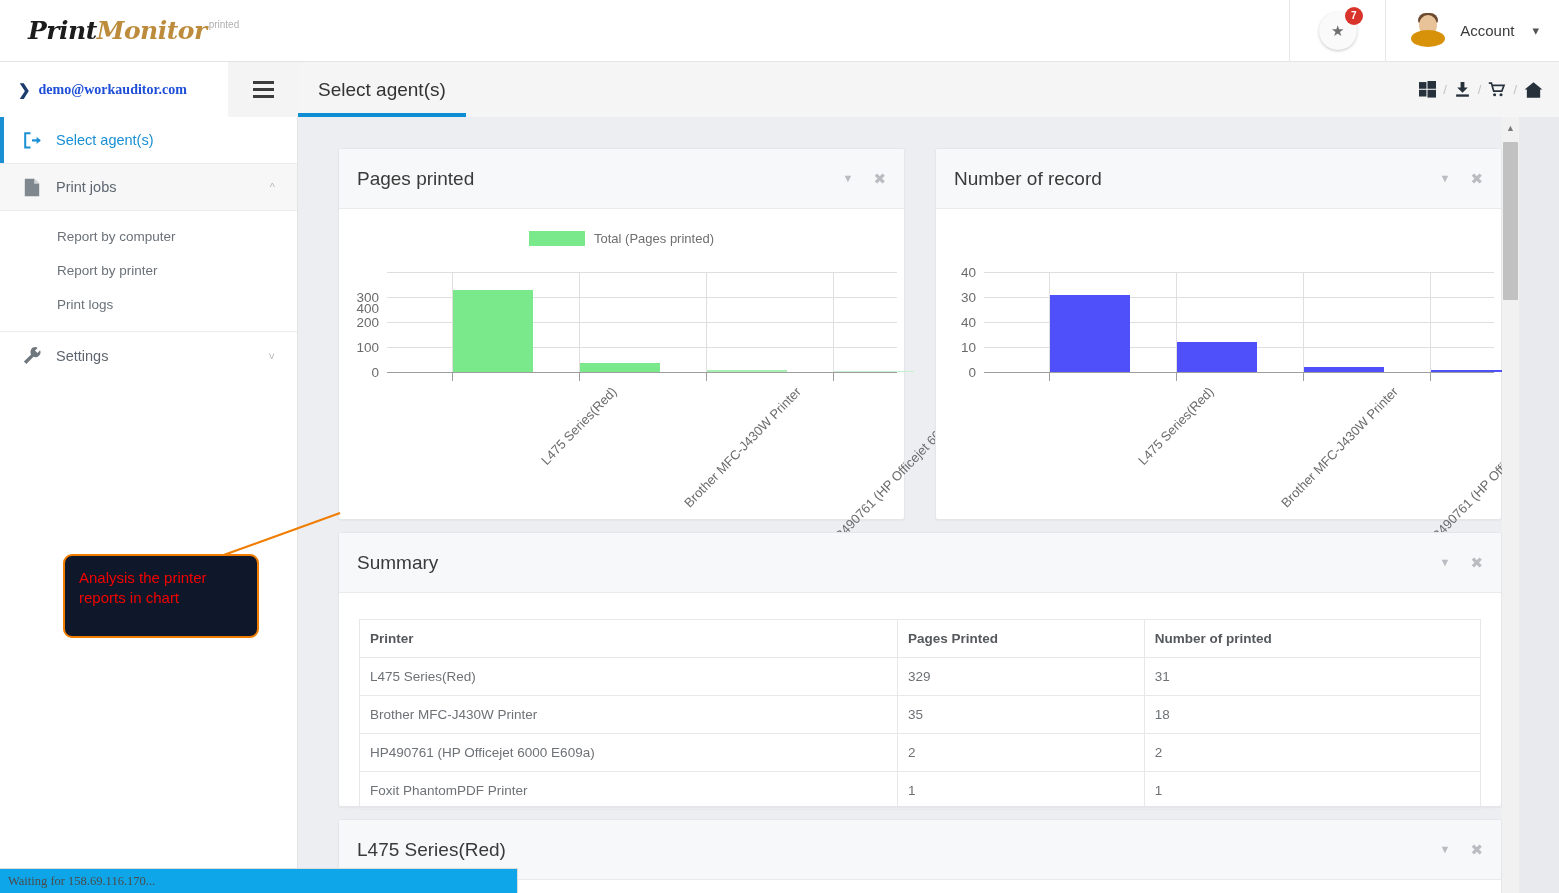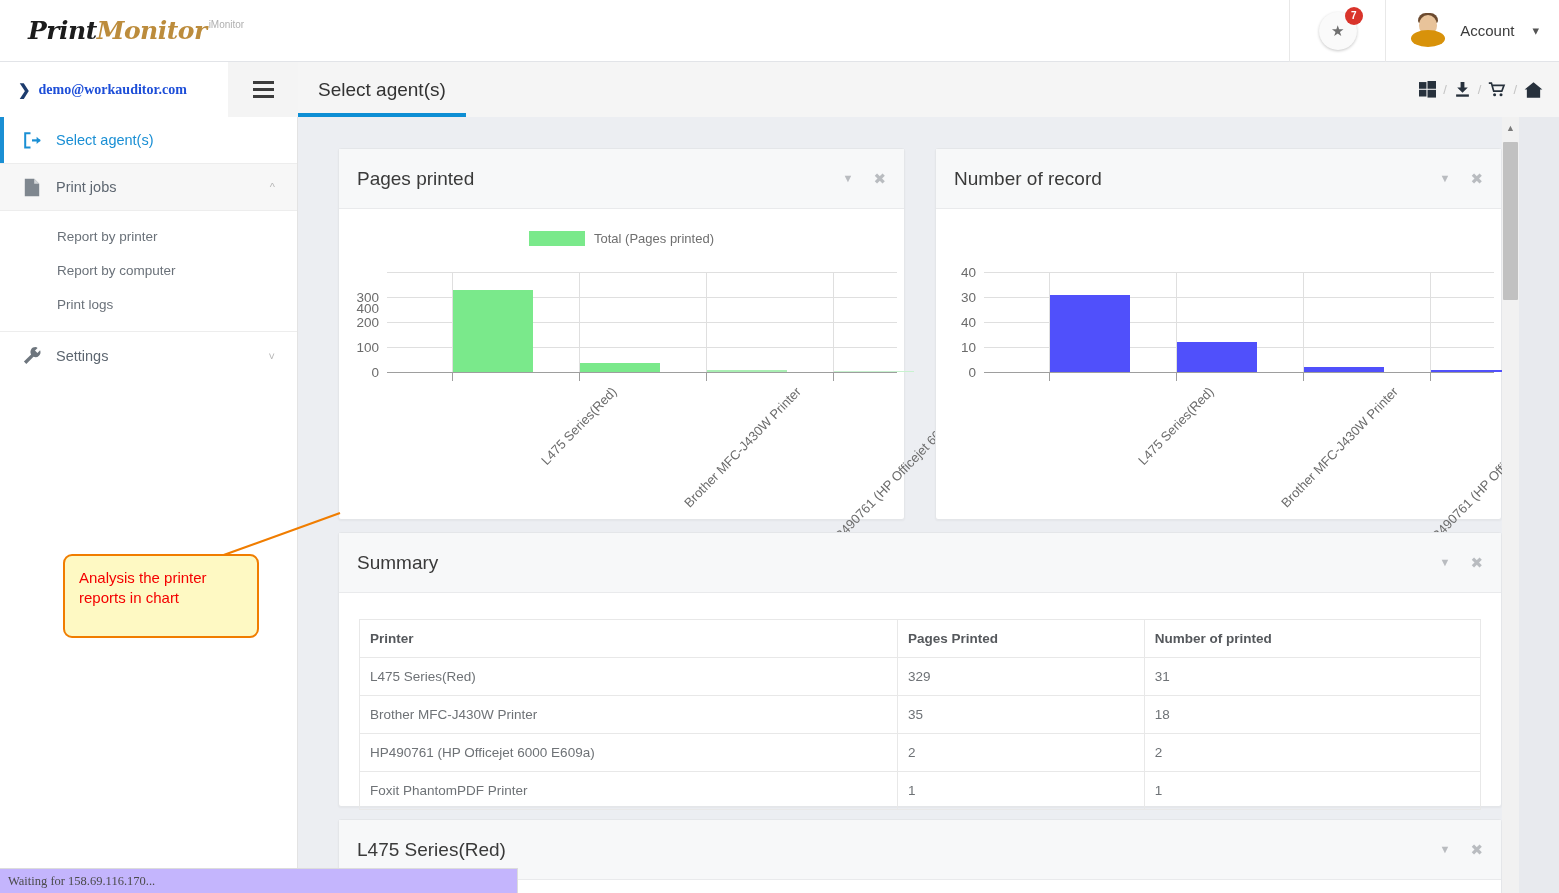--- a/index.html
+++ b/index.html
@@ -197,48 +197,48 @@
   }
   .sb-thumb {
     position: absolute; left: 1px; width: 15px; top: 25px; height: 158px;
     background: #c1c1c1; border-radius: 1px;
   }
   .edge-strip { position: absolute; right: 0; top: 0; width: 40px; bottom: 0; background: #e8eaee; }
 
   
   .callout {
     position: absolute; left: 63px; top: 554px; width: 196px; height: 84px;
-    border: 2px solid #f07d00; border-radius: 9px; background: #fef9c3;
+    border: 2px solid #f07d00; border-radius: 9px; background: #0f172a;
     padding: 12px 14px;
   }
   .callout-text {
     color: #f40000; font-size: 15px; line-height: 1.35;
     font-family: "Liberation Sans", sans-serif;
   }
   .callout-tail { position: absolute; left: 0; top: 0; pointer-events: none; }
 
   
   .statusbar {
     position: absolute; left: 0; bottom: 0; width: 518px; height: 25px;
-    background: #c4b5fd; border-top: 1px solid #dcdcdc; border-right: 1px solid #dcdcdc;
+    background: #0ea5e9; border-top: 1px solid #dcdcdc; border-right: 1px solid #dcdcdc;
     display: flex; align-items: center; padding-left: 8px;
     font-size: 12.5px; color: #4b4b4b;
     font-family: "Liberation Serif", serif;
   }
 </style>
 </head>
 <body>
 
 <div id="app">
 
   <div class="topbar">
     <div class="logo-wrap">
       <span class="logo-print">Print</span>
       <span class="logo-monitor">Monitor</span>
-      <span class="logo-sup">iMonitor</span>
+      <span class="logo-sup">printed</span>
     </div>
 
     <div class="topbar-right">
       <div class="star-cell">
         <div class="star-btn">
           <span>★</span>
           <span class="badge">7</span>
         </div>
       </div>
       <div class="account-cell">
@@ -324,24 +324,24 @@
           <path d="M0.8 0.8h9.4l5 5v12.4H0.8z"></path>
           <path d="M10.2 0.8l5 5h-5z" fill="#d4d7da"></path>
         </svg>
       </span>
       <span>Print jobs</span>
       <span class="side-caret">^</span>
     </div>
 
     <div class="subgroup">
       <div class="side-sub">
+        <span>Report by computer</span>
+      </div>
+      <div class="side-sub">
         <span>Report by printer</span>
-      </div>
-      <div class="side-sub">
-        <span>Report by computer</span>
       </div>
       <div class="side-sub">
         <span>Print logs</span>
       </div>
     </div>
 
     <div class="side-item" style="border-bottom:none;">
       <span class="ico">
         <svg width="19" height="19" viewBox="0 0 19 19" fill="#6e767e">
           <path d="M12.4 0.9a5 5 0 0 0-4.3 7.5L0.9 15.6l2.4 2.4 7.2-7.2a5 5 0 0 0 6.6-6.5l-2.7 2.7-2.4-2.4 2.6-2.7a5 5 0 0 0-2.2-1z"></path>

